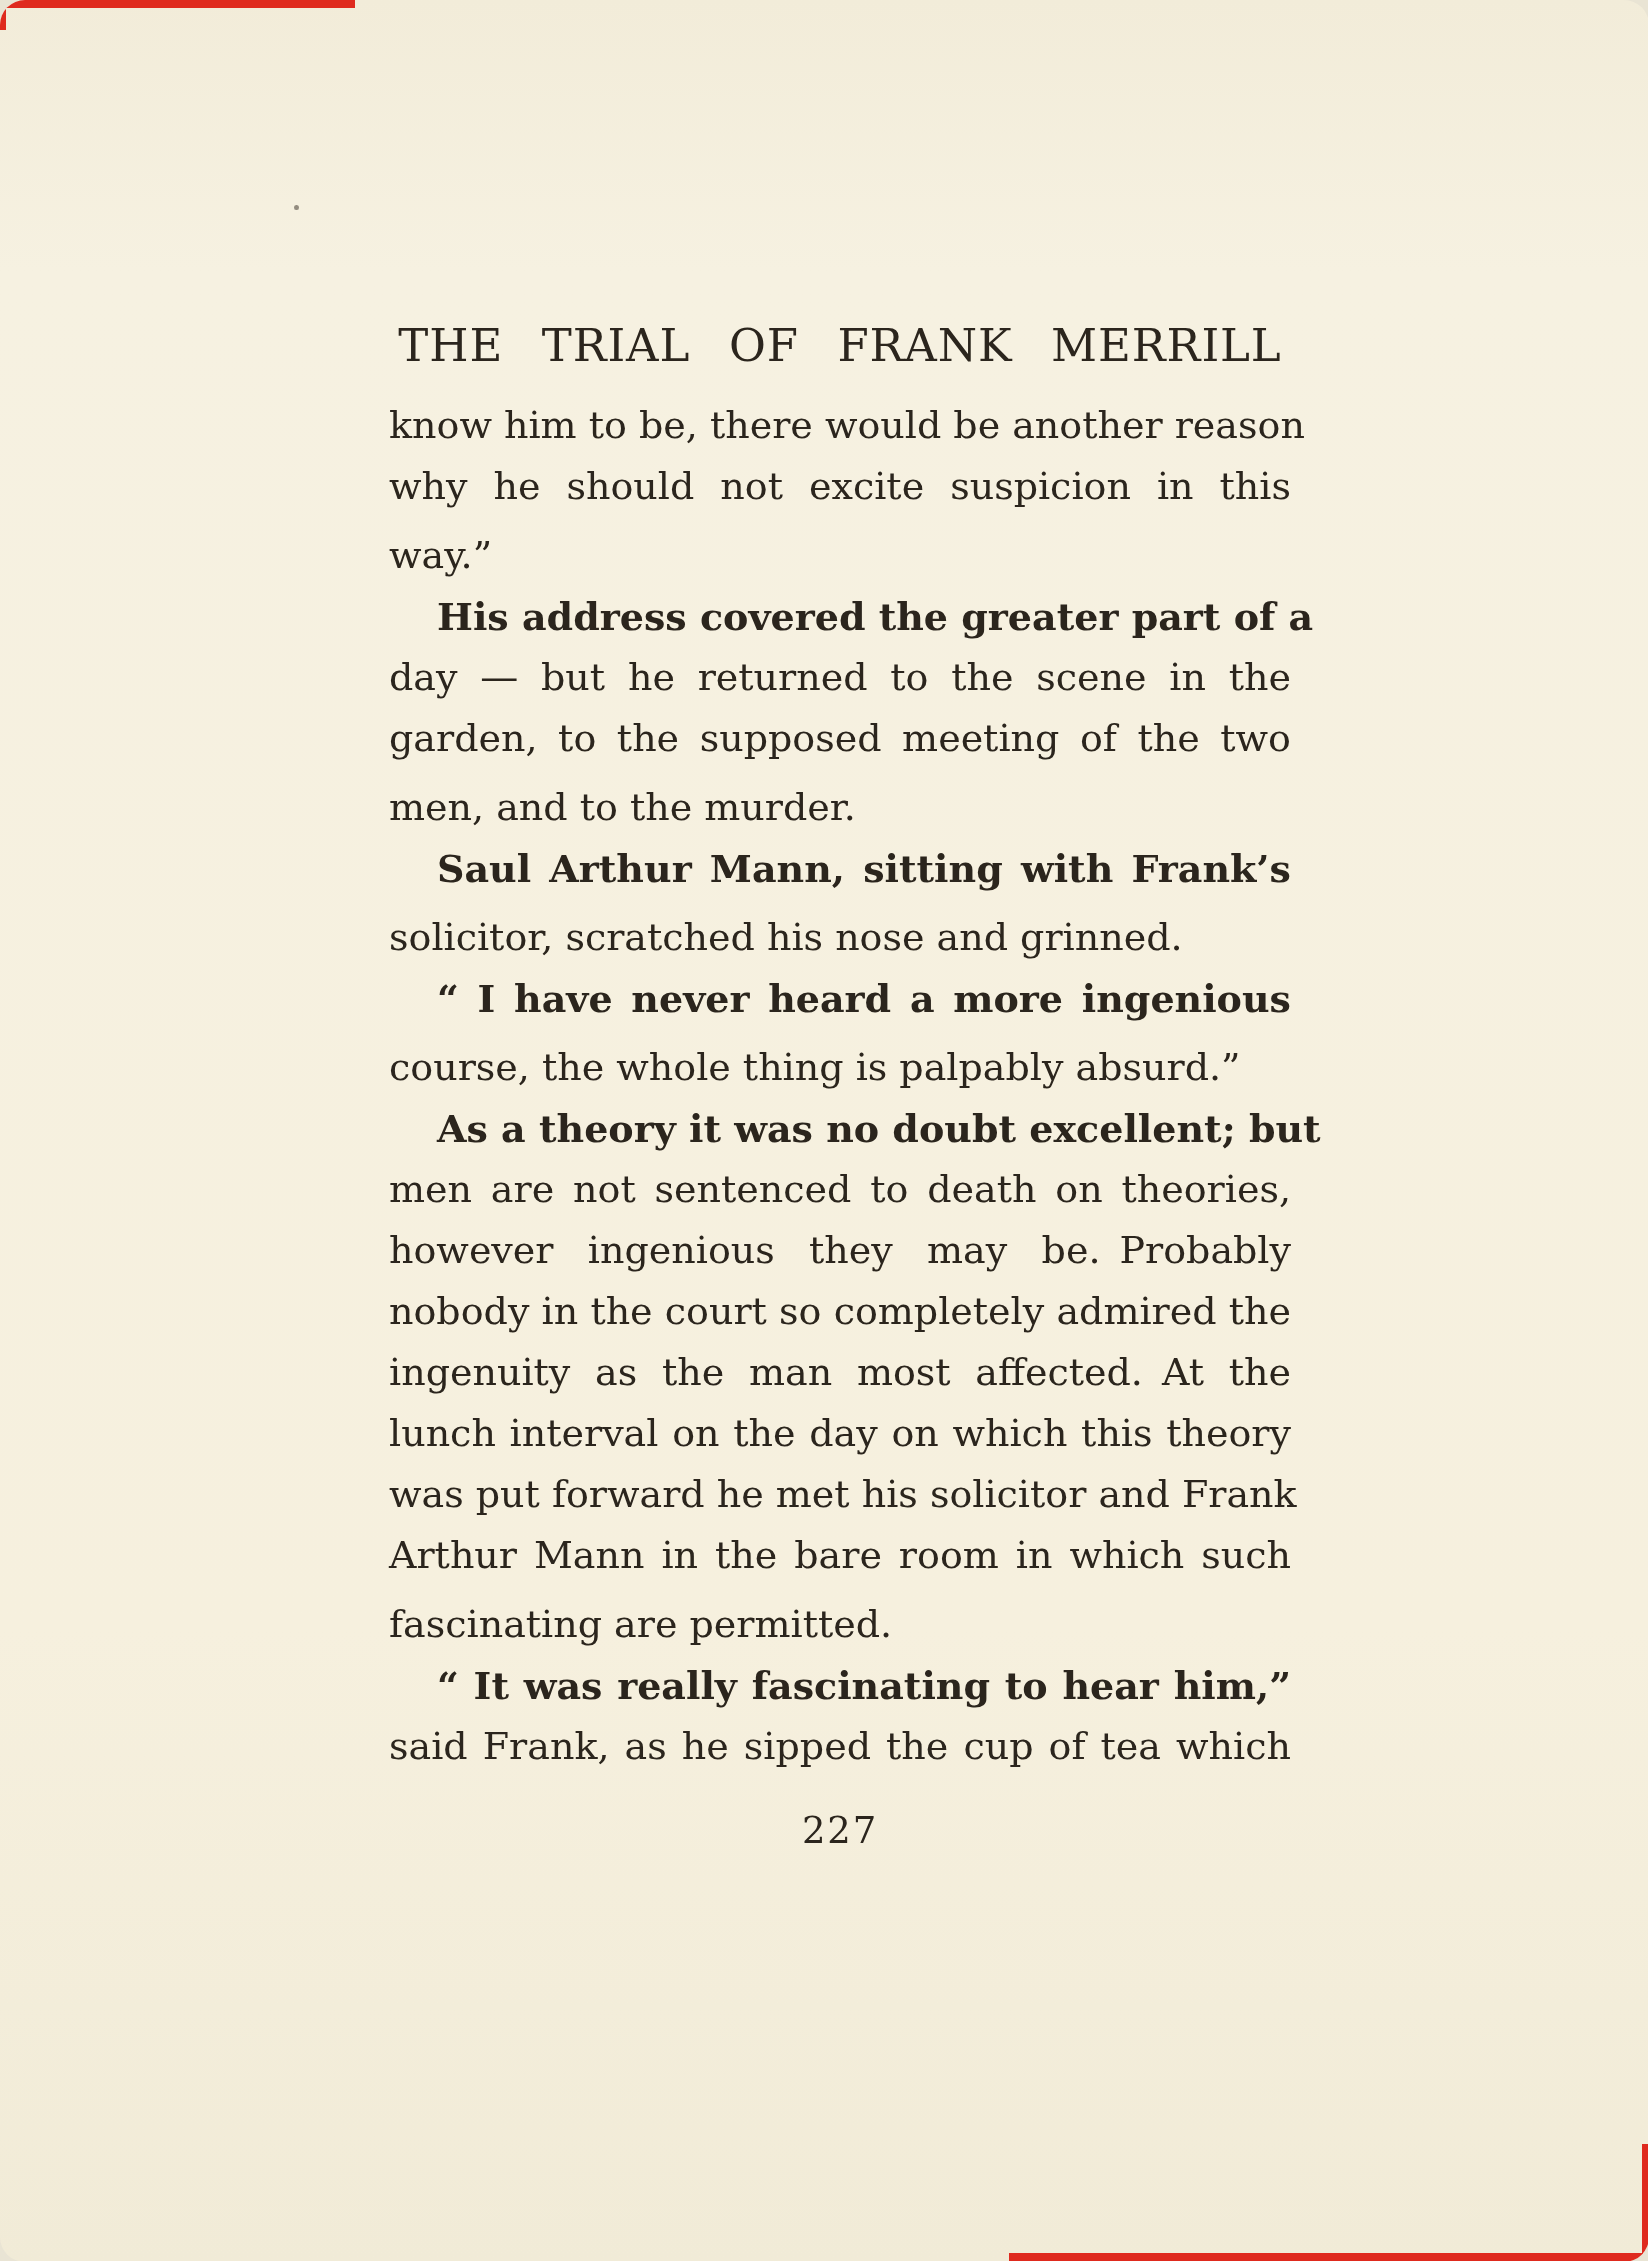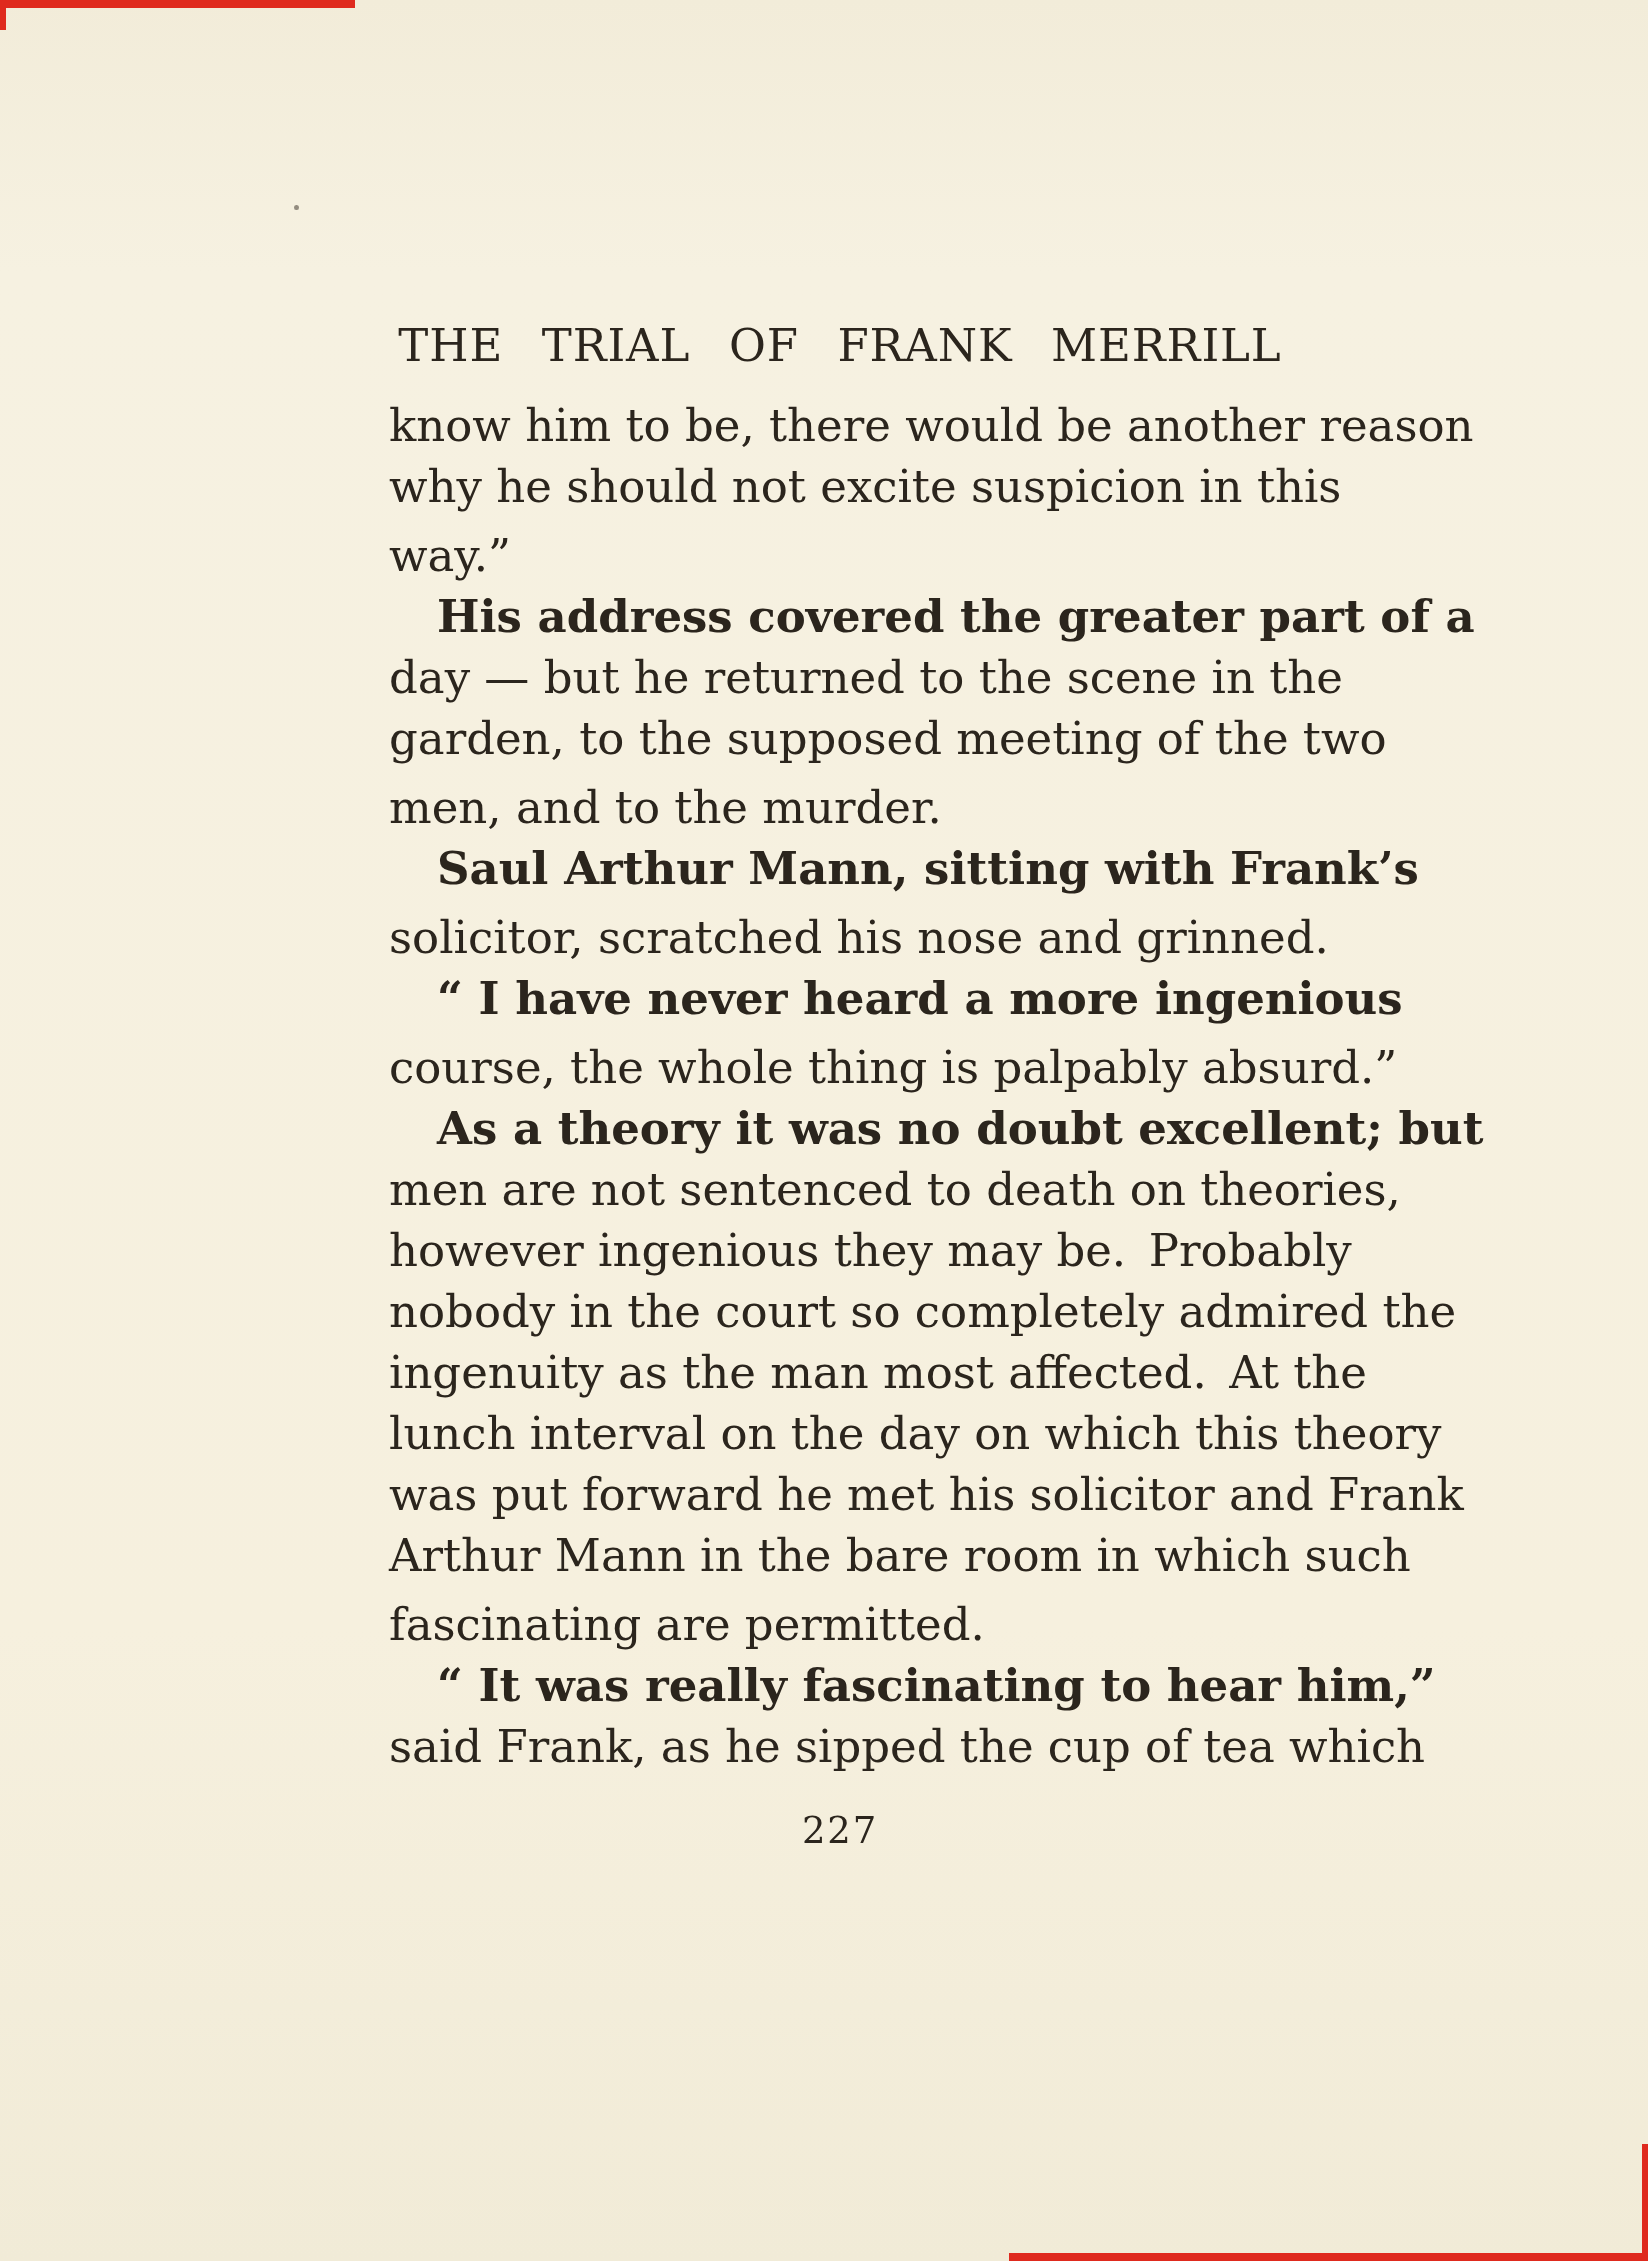--- a/index.html
+++ b/index.html
@@ -10,38 +10,39 @@
   .scan-page {
     position: relative;
     width: 1649px;
     height: 2262px;
     margin: 0 auto;
     background:
       linear-gradient(180deg, #f2ecd9 0%, #f6f1e1 12%, #f6f0de 72%, #f1ebd7 100%);
     color: var(--ink, #2b251d);
     font-family: "DejaVu Serif", "Liberation Serif", serif;
     overflow: hidden;
+    border-radius: 25px;
   }
   .text-block {
     position: absolute;
     left: 389px;
     top: 323px;
     width: 902px;
   }
   .running-head {
     font-size: 45px;
     line-height: 1;
     text-align: center;
     word-spacing: 0.52em;
     letter-spacing: 0.9px;
     white-space: nowrap;
     margin: 0 0 27px 0;
   }
   .line {
-    font-size: 45px;
+    font-size: 38px;
     line-height: 61px;
     white-space: nowrap;
     text-align: justify;
     text-align-last: justify;
   }
   .line.last {
     text-align-last: left;
     margin-top: 8px;
   }
   .line.indent {

